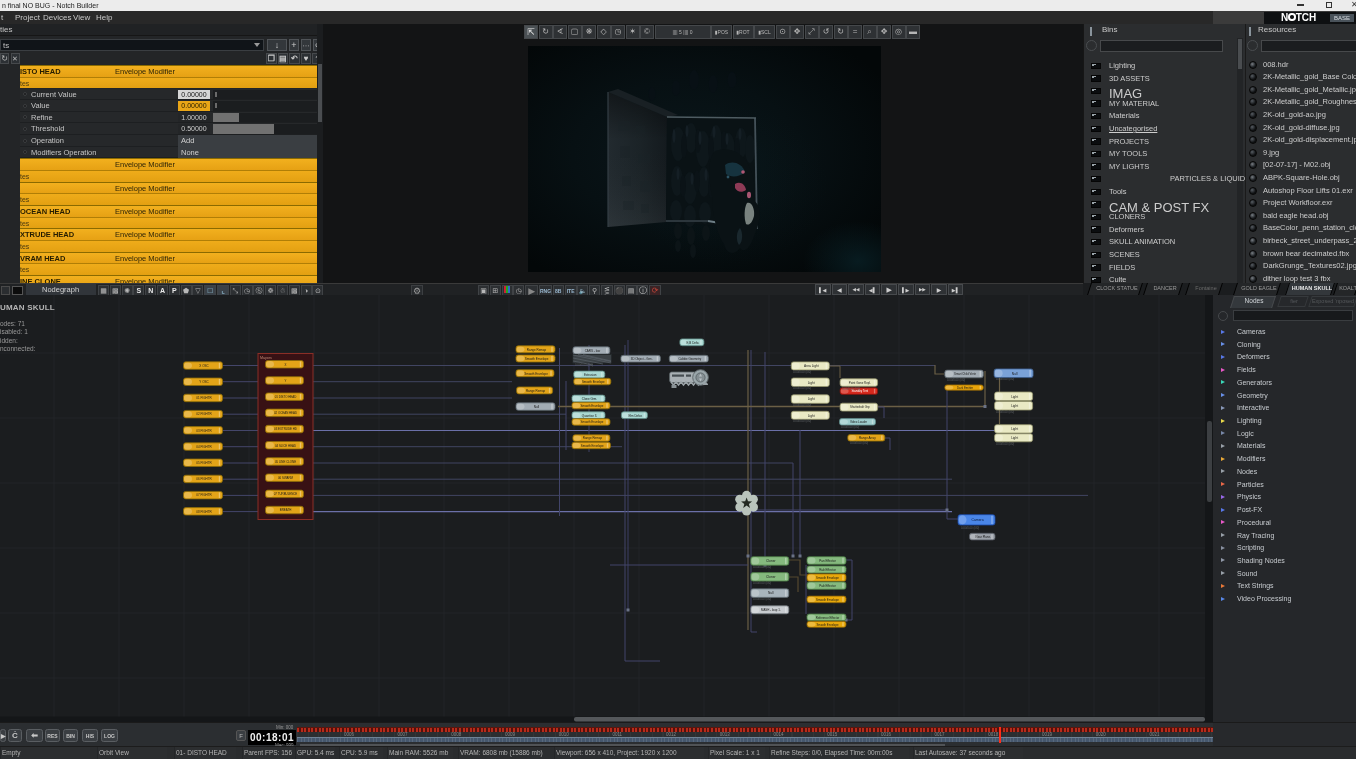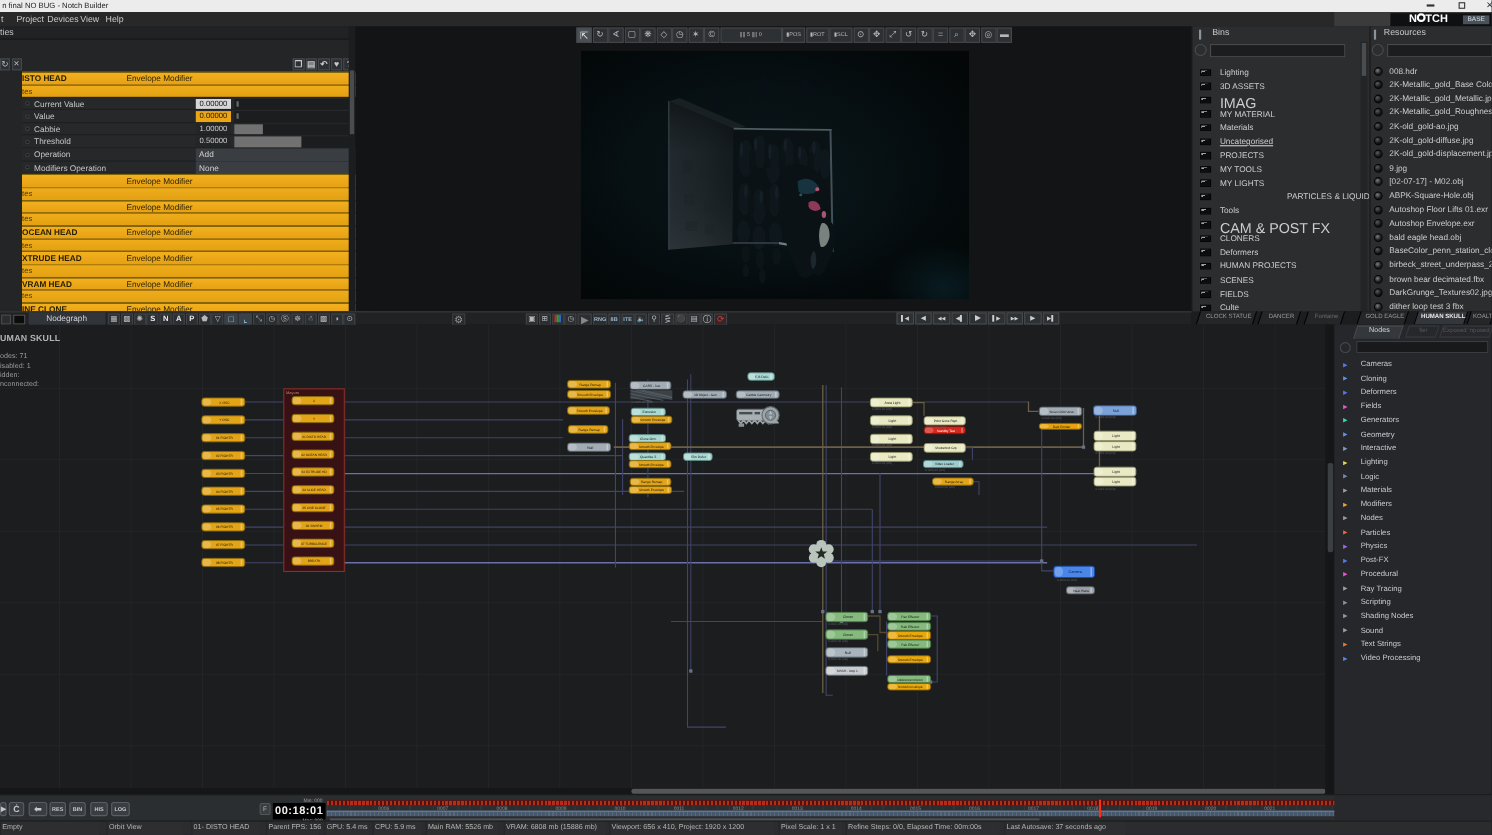--- a/index.html
+++ b/index.html
@@ -20,20 +20,30 @@
 <div class="ab" style="left:96px;top:0;font-size:8px;color:#c9c9c9;line-height:13px;">Help</div>
 <div class="ab" style="left:1213px;top:0;width:143px;height:13px;background:#3b3b3b;"></div>
 <div class="ab" style="left:1264px;top:0.5px;width:92px;height:12.5px;background:#0e1012;"></div>
 <div class="ab" style="left:1281px;top:1px;font-size:10px;font-weight:bold;color:#fff;letter-spacing:0px;line-height:11px;">N<span style="display:inline-block;width:7.5px;height:7.5px;border:2px solid #fff;border-radius:50%;vertical-align:0.2px;background:#0e1012;"></span>TCH</div>
 <div class="ab" style="left:1330px;top:2.5px;width:24px;height:8.5px;background:#49525a;color:#d8dde2;font-size:6px;line-height:8.5px;text-align:center;">BASE</div>
 </div>
 <div class="ab" style="left:0;top:24px;width:323px;height:259px;background:#232527;overflow:hidden;">
 <div class="ab" style="left:0;top:0;width:323px;height:12px;background:#202224;border-bottom:1px solid #161616;">
       <span style="position:absolute;left:0px;font-size:8px;color:#c4c4c4;line-height:12px;">ties</span>
     </div>
+<div class="ab" style="left:0;top:14px;width:323px;height:13px;background:#232527;">
+<div class="ab" style="left:0;top:0.5px;width:264px;height:12px;background:#101418;border:1px solid #3a3e42;">
+        <span style="position:absolute;left:2px;font-size:8px;color:#c0c0c0;line-height:11px;">ts</span>
+        <span style="position:absolute;right:3px;top:3px;width:0;height:0;border-left:3.5px solid transparent;border-right:3.5px solid transparent;border-top:4px solid #9a9a9a;"></span>
+      </div>
+<div class="ab" style="left:267px;top:0.5px;width:20px;height:12px;background:#33373b;border:1px solid #505458;color:#cfcfcf;font-size:9px;text-align:center;line-height:11px;">↓</div>
+<div class="ab" style="left:289px;top:0.5px;width:10px;height:12px;background:#33373b;border:1px solid #505458;color:#cfcfcf;font-size:9px;text-align:center;line-height:11px;">+</div>
+<div class="ab" style="left:301px;top:0.5px;width:10px;height:12px;background:#33373b;border:1px solid #505458;color:#cfcfcf;font-size:7px;text-align:center;line-height:11px;">⋯</div>
+<div class="ab" style="left:313px;top:0.5px;width:10px;height:12px;background:#33373b;border:1px solid #505458;color:#cfcfcf;font-size:8px;text-align:center;line-height:11px;">↺</div>
+</div>
 <div class="ab" style="left:0;top:28px;width:323px;height:13px;background:#232527;">
 <div class="ab" style="left:0px;top:1px;width:9px;height:11px;background:#2c3034;border:1px solid #46494c;color:#b8b8b8;font-size:8px;text-align:center;line-height:10px;">↻</div>
 <div class="ab" style="left:10.5px;top:1px;width:9px;height:11px;background:#2c3034;border:1px solid #46494c;color:#b8b8b8;font-size:7px;text-align:center;line-height:10px;">✕</div>
 <div class="ab" style="left:266.0px;top:1px;width:10.5px;height:11px;background:#2c3034;border:1px solid #46494c;color:#c8c8c8;font-size:8px;font-weight:bold;text-align:center;line-height:10px;">❐</div>
 <div class="ab" style="left:277.6px;top:1px;width:10.5px;height:11px;background:#2c3034;border:1px solid #46494c;color:#c8c8c8;font-size:8px;font-weight:bold;text-align:center;line-height:10px;">▤</div>
 <div class="ab" style="left:289.2px;top:1px;width:10.5px;height:11px;background:#2c3034;border:1px solid #46494c;color:#c8c8c8;font-size:8px;font-weight:bold;text-align:center;line-height:10px;">↶</div>
 <div class="ab" style="left:300.8px;top:1px;width:10.5px;height:11px;background:#2c3034;border:1px solid #46494c;color:#c8c8c8;font-size:8px;font-weight:bold;text-align:center;line-height:10px;">♥</div>
 <div class="ab" style="left:312.4px;top:1px;width:10.5px;height:11px;background:#2c3034;border:1px solid #46494c;color:#c8c8c8;font-size:8px;font-weight:bold;text-align:center;line-height:10px;">?</div>
 </div>
 </div>
@@ -54,21 +64,21 @@
 </div>
 <div class="ab" style="left:0;top:76.22999999999999px;width:318px;height:11.63px;background:#26282a;border-bottom:1px solid #1d1f21;">
 <span style="position:absolute;left:3px;top:3.5px;width:4px;height:4px;border-radius:50%;background:#17181a;border:1px solid #3c3e40;"></span>
 <span style="position:absolute;left:11px;font-size:7.5px;color:#c6c6c6;line-height:11px;">Value</span>
 <span style="position:absolute;left:158px;top:1px;width:32px;height:9.5px;background:#eaa617;font-size:7px;color:#241c00;line-height:9.5px;text-align:center;">0.00000</span>
 <span style="position:absolute;left:193px;top:1px;width:123px;height:9.5px;background:#1b1d1f;"></span>
       <span style="position:absolute;left:195px;top:3px;width:1.5px;height:5px;background:#6a6a6a;"></span>
 </div>
 <div class="ab" style="left:0;top:87.86px;width:318px;height:11.63px;background:#26282a;border-bottom:1px solid #1d1f21;">
 <span style="position:absolute;left:3px;top:3.5px;width:4px;height:4px;border-radius:50%;background:#17181a;border:1px solid #3c3e40;"></span>
-<span style="position:absolute;left:11px;font-size:7.5px;color:#c6c6c6;line-height:11px;">Cabbie</span>
+<span style="position:absolute;left:11px;font-size:7.5px;color:#c6c6c6;line-height:11px;">Refine</span>
 <span style="position:absolute;left:158px;top:1px;width:32px;height:9.5px;background:#232527;font-size:7px;color:#cdcdcd;line-height:9.5px;text-align:center;">1.00000</span>
 <span style="position:absolute;left:193px;top:1px;width:123px;height:9.5px;background:#1b1d1f;"></span>
       <span style="position:absolute;left:193px;top:1px;width:26px;height:9.5px;background:#717171;"></span>
 </div>
 <div class="ab" style="left:0;top:99.49px;width:318px;height:11.63px;background:#26282a;border-bottom:1px solid #1d1f21;">
 <span style="position:absolute;left:3px;top:3.5px;width:4px;height:4px;border-radius:50%;background:#17181a;border:1px solid #3c3e40;"></span>
 <span style="position:absolute;left:11px;font-size:7.5px;color:#c6c6c6;line-height:11px;">Threshold</span>
 <span style="position:absolute;left:158px;top:1px;width:32px;height:9.5px;background:#232527;font-size:7px;color:#cdcdcd;line-height:9.5px;text-align:center;">0.50000</span>
 <span style="position:absolute;left:193px;top:1px;width:123px;height:9.5px;background:#1b1d1f;"></span>
       <span style="position:absolute;left:193px;top:1px;width:61px;height:9.5px;background:#717171;"></span>
@@ -312,21 +322,21 @@
 <div class="ab" style="left:38px;top:150.39999999999998px;font-size:7.5px;color:#cdcdcd;white-space:nowrap;padding-left:48px;">PARTICLES &amp; LIQUIDS</div>
 <div class="ab" style="left:7px;top:164.5px;width:10px;height:6.5px;background:linear-gradient(160deg,#9aa4aa 0 2px,#0b0d0f 2px);border:1px solid #050505;"></div>
 <div class="ab" style="left:25px;top:163.0px;font-size:7.5px;color:#cdcdcd;white-space:nowrap;">Tools</div>
 <div class="ab" style="left:7px;top:177.1px;width:10px;height:6.5px;background:linear-gradient(160deg,#9aa4aa 0 2px,#0b0d0f 2px);border:1px solid #050505;"></div>
 <div class="ab" style="left:25px;top:175.6px;font-size:13px;color:#cdcdcd;white-space:nowrap;">CAM &amp; POST FX</div>
 <div class="ab" style="left:7px;top:189.7px;width:10px;height:6.5px;background:linear-gradient(160deg,#9aa4aa 0 2px,#0b0d0f 2px);border:1px solid #050505;"></div>
 <div class="ab" style="left:25px;top:188.2px;font-size:7.5px;color:#cdcdcd;white-space:nowrap;">CLONERS</div>
 <div class="ab" style="left:7px;top:202.29999999999998px;width:10px;height:6.5px;background:linear-gradient(160deg,#9aa4aa 0 2px,#0b0d0f 2px);border:1px solid #050505;"></div>
 <div class="ab" style="left:25px;top:200.79999999999998px;font-size:7.5px;color:#cdcdcd;white-space:nowrap;">Deformers</div>
 <div class="ab" style="left:7px;top:214.9px;width:10px;height:6.5px;background:linear-gradient(160deg,#9aa4aa 0 2px,#0b0d0f 2px);border:1px solid #050505;"></div>
-<div class="ab" style="left:25px;top:213.4px;font-size:7.5px;color:#cdcdcd;white-space:nowrap;">HUMAN PROJECTS</div>
+<div class="ab" style="left:25px;top:213.4px;font-size:7.5px;color:#cdcdcd;white-space:nowrap;">SKULL ANIMATION</div>
 <div class="ab" style="left:7px;top:227.5px;width:10px;height:6.5px;background:linear-gradient(160deg,#9aa4aa 0 2px,#0b0d0f 2px);border:1px solid #050505;"></div>
 <div class="ab" style="left:25px;top:226.0px;font-size:7.5px;color:#cdcdcd;white-space:nowrap;">SCENES</div>
 <div class="ab" style="left:7px;top:240.1px;width:10px;height:6.5px;background:linear-gradient(160deg,#9aa4aa 0 2px,#0b0d0f 2px);border:1px solid #050505;"></div>
 <div class="ab" style="left:25px;top:238.6px;font-size:7.5px;color:#cdcdcd;white-space:nowrap;">FIELDS</div>
 <div class="ab" style="left:7px;top:252.7px;width:10px;height:6.5px;background:linear-gradient(160deg,#9aa4aa 0 2px,#0b0d0f 2px);border:1px solid #050505;"></div>
 <div class="ab" style="left:25px;top:251.2px;font-size:7.5px;color:#cdcdcd;white-space:nowrap;">Culte</div>
 </div>
 <div class="ab" style="left:1245px;top:24px;width:111px;height:259px;background:#2b2d2f;border-left:1px solid #1a1a1a;overflow:hidden;">
 <div class="ab" style="left:3px;top:3px;width:2px;height:9px;background:#8a949c;"></div>
 <div class="ab" style="left:12px;top:1px;font-size:8px;color:#c8c8c8;">Resources</div>
@@ -348,21 +358,21 @@
 <div class="ab" style="left:17px;top:111.1px;font-size:7.5px;color:#cdcdcd;white-space:nowrap;">2K-old_gold-displacement.jpg</div>
 <div class="ab" style="left:3px;top:124.7px;width:8px;height:8px;border-radius:50%;background:radial-gradient(circle at 35% 32%,#565c62,#101214 62%);border:1px solid #060606;"></div>
 <div class="ab" style="left:17px;top:123.7px;font-size:7.5px;color:#cdcdcd;white-space:nowrap;">9.jpg</div>
 <div class="ab" style="left:3px;top:137.3px;width:8px;height:8px;border-radius:50%;background:radial-gradient(circle at 38% 35%,#787e84,#1a1d20 58%);border:1px solid #060606;"></div>
 <div class="ab" style="left:17px;top:136.3px;font-size:7.5px;color:#cdcdcd;white-space:nowrap;">[02-07-17] - M02.obj</div>
 <div class="ab" style="left:3px;top:149.89999999999998px;width:8px;height:8px;border-radius:50%;background:radial-gradient(circle at 38% 35%,#787e84,#1a1d20 58%);border:1px solid #060606;"></div>
 <div class="ab" style="left:17px;top:148.89999999999998px;font-size:7.5px;color:#cdcdcd;white-space:nowrap;">ABPK-Square-Hole.obj</div>
 <div class="ab" style="left:3px;top:162.5px;width:8px;height:8px;border-radius:50%;background:radial-gradient(circle at 35% 32%,#565c62,#101214 62%);border:1px solid #060606;"></div>
 <div class="ab" style="left:17px;top:161.5px;font-size:7.5px;color:#cdcdcd;white-space:nowrap;">Autoshop Floor Lifts 01.exr</div>
 <div class="ab" style="left:3px;top:175.1px;width:8px;height:8px;border-radius:50%;background:radial-gradient(circle at 35% 32%,#565c62,#101214 62%);border:1px solid #060606;"></div>
-<div class="ab" style="left:17px;top:174.1px;font-size:7.5px;color:#cdcdcd;white-space:nowrap;">Autoshop Envelope.exr</div>
+<div class="ab" style="left:17px;top:174.1px;font-size:7.5px;color:#cdcdcd;white-space:nowrap;">Project Workfloor.exr</div>
 <div class="ab" style="left:3px;top:187.7px;width:8px;height:8px;border-radius:50%;background:radial-gradient(circle at 38% 35%,#787e84,#1a1d20 58%);border:1px solid #060606;"></div>
 <div class="ab" style="left:17px;top:186.7px;font-size:7.5px;color:#cdcdcd;white-space:nowrap;">bald eagle head.obj</div>
 <div class="ab" style="left:3px;top:200.29999999999998px;width:8px;height:8px;border-radius:50%;background:radial-gradient(circle at 35% 32%,#565c62,#101214 62%);border:1px solid #060606;"></div>
 <div class="ab" style="left:17px;top:199.29999999999998px;font-size:7.5px;color:#cdcdcd;white-space:nowrap;">BaseColor_penn_station_clock-r</div>
 <div class="ab" style="left:3px;top:212.9px;width:8px;height:8px;border-radius:50%;background:radial-gradient(circle at 38% 35%,#787e84,#1a1d20 58%);border:1px solid #060606;"></div>
 <div class="ab" style="left:17px;top:211.9px;font-size:7.5px;color:#cdcdcd;white-space:nowrap;">birbeck_street_underpass_2k.hdr</div>
 <div class="ab" style="left:3px;top:225.5px;width:8px;height:8px;border-radius:50%;background:radial-gradient(circle at 38% 35%,#787e84,#1a1d20 58%);border:1px solid #060606;"></div>
 <div class="ab" style="left:17px;top:224.5px;font-size:7.5px;color:#cdcdcd;white-space:nowrap;">brown bear decimated.fbx</div>
 <div class="ab" style="left:3px;top:238.1px;width:8px;height:8px;border-radius:50%;background:radial-gradient(circle at 35% 32%,#565c62,#101214 62%);border:1px solid #060606;"></div>
 <div class="ab" style="left:17px;top:237.1px;font-size:7.5px;color:#cdcdcd;white-space:nowrap;">DarkGrunge_Textures02.jpg</div>

